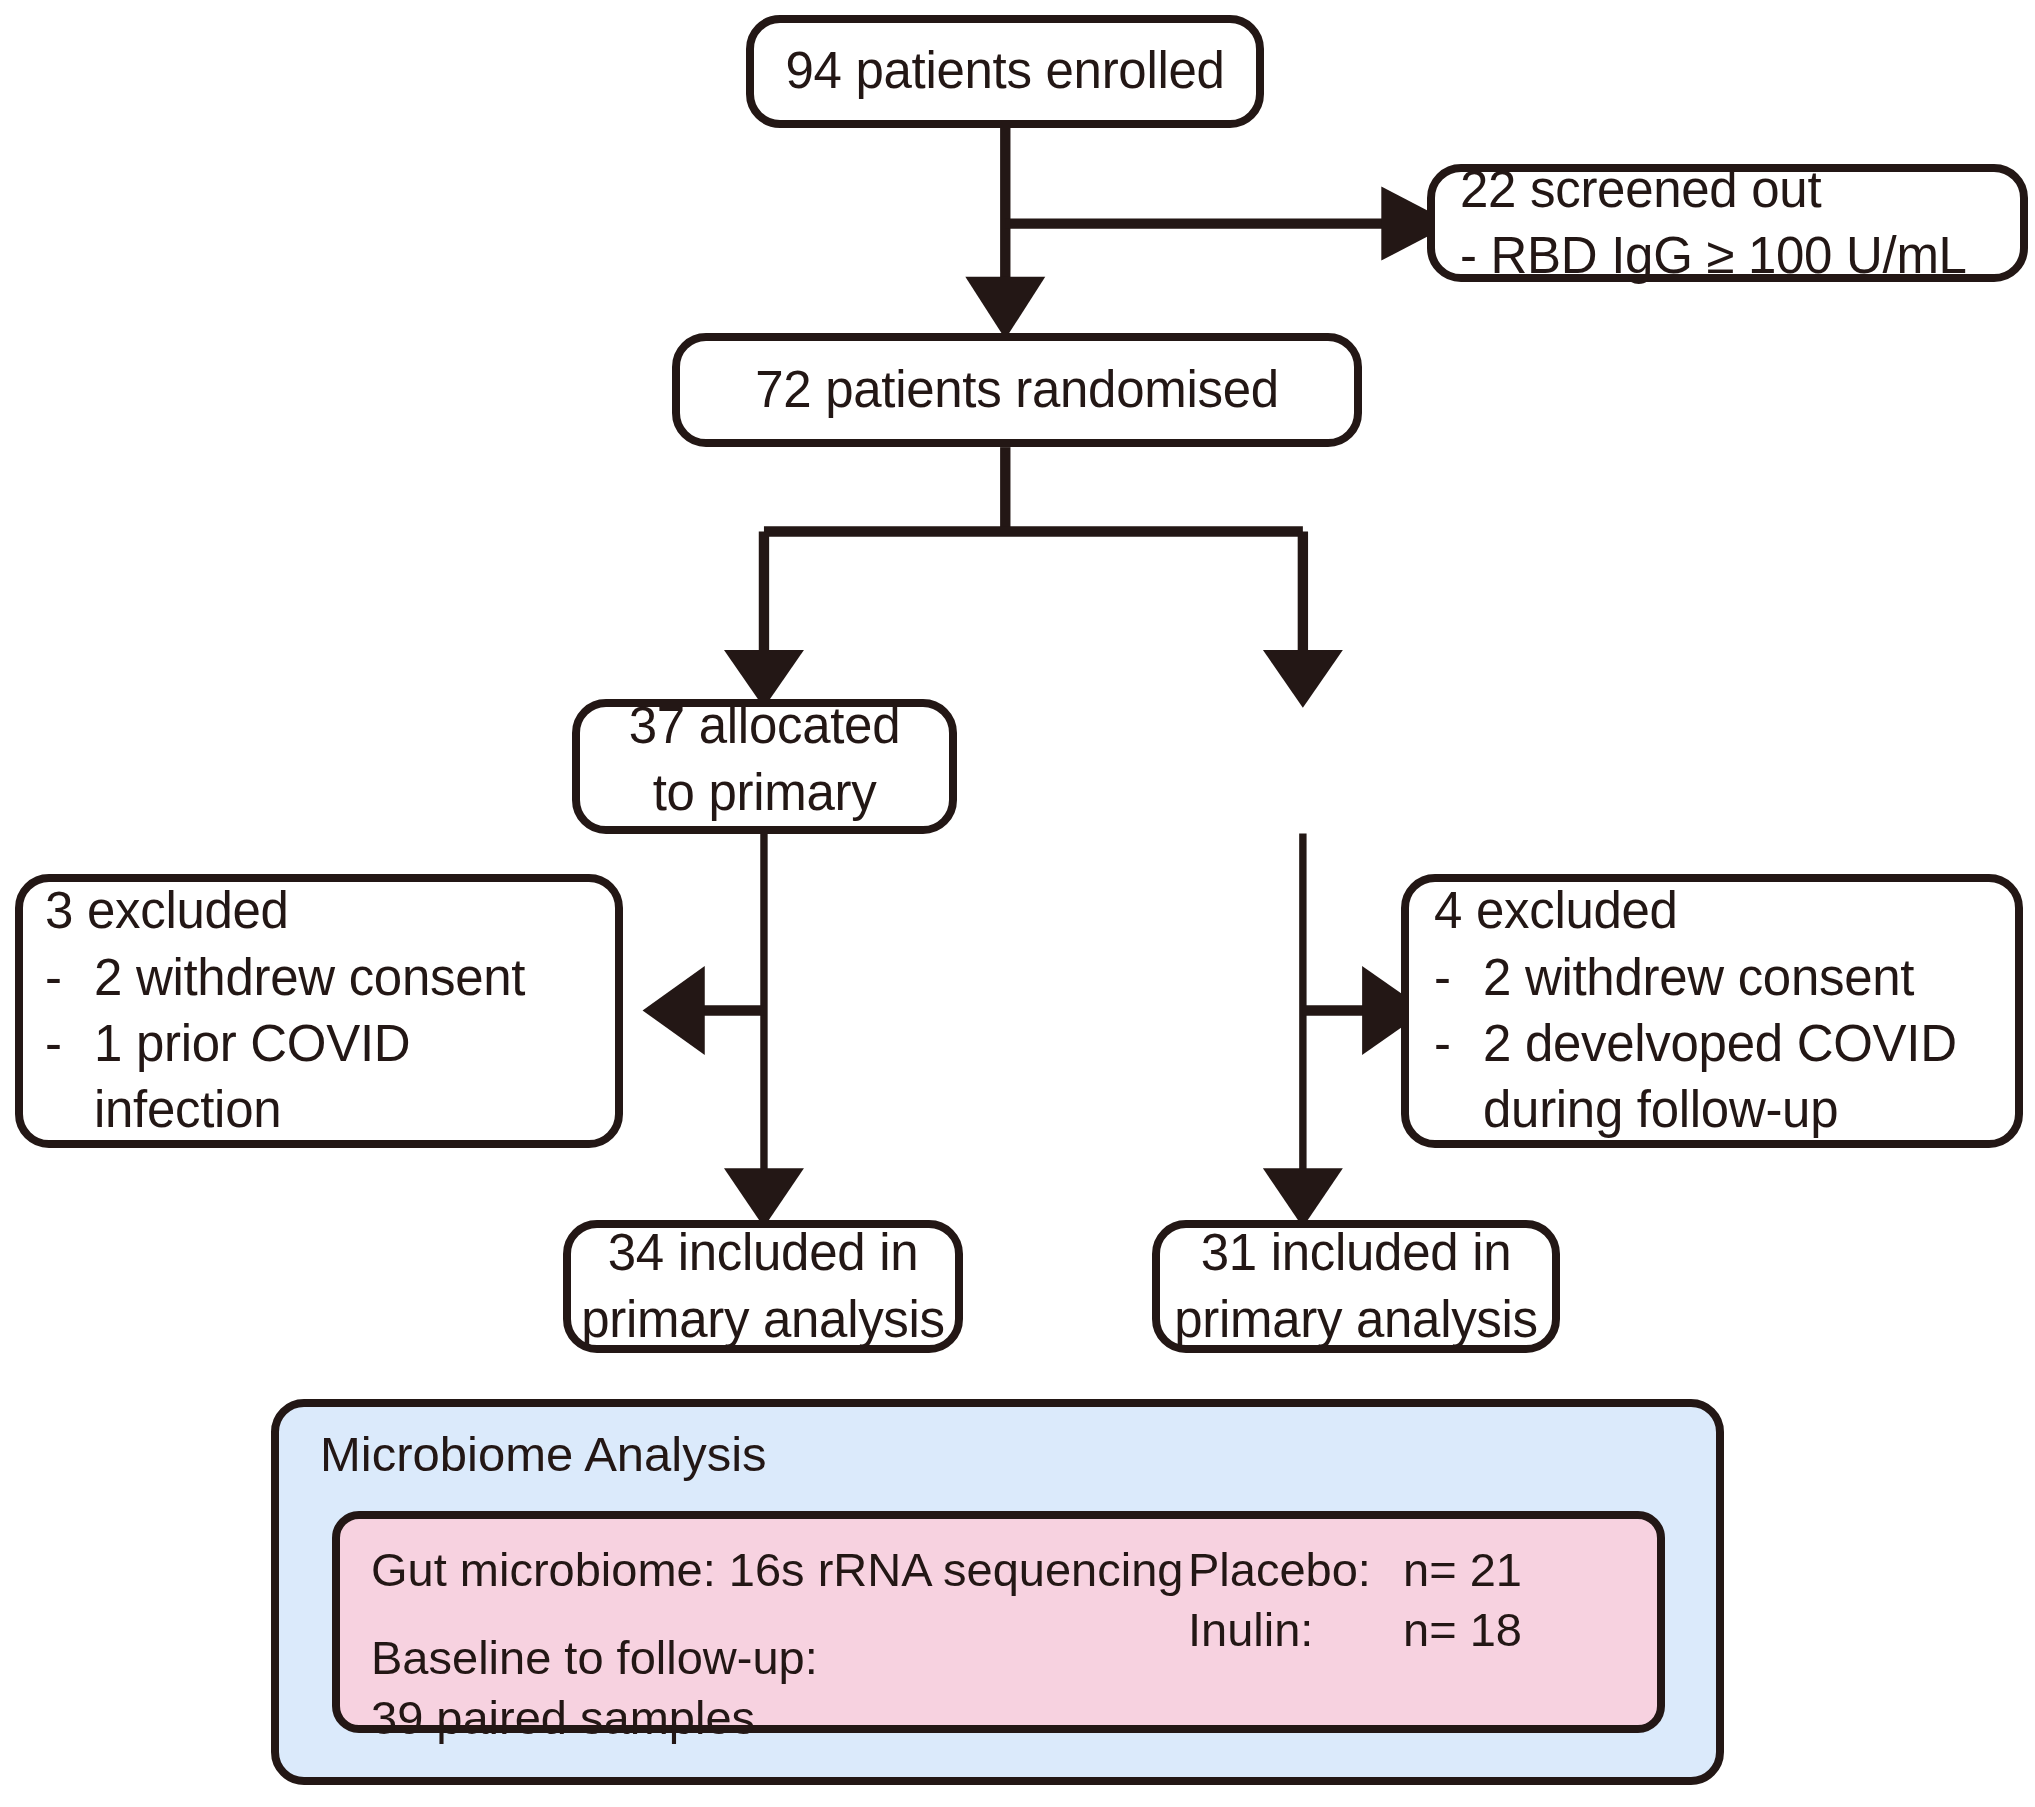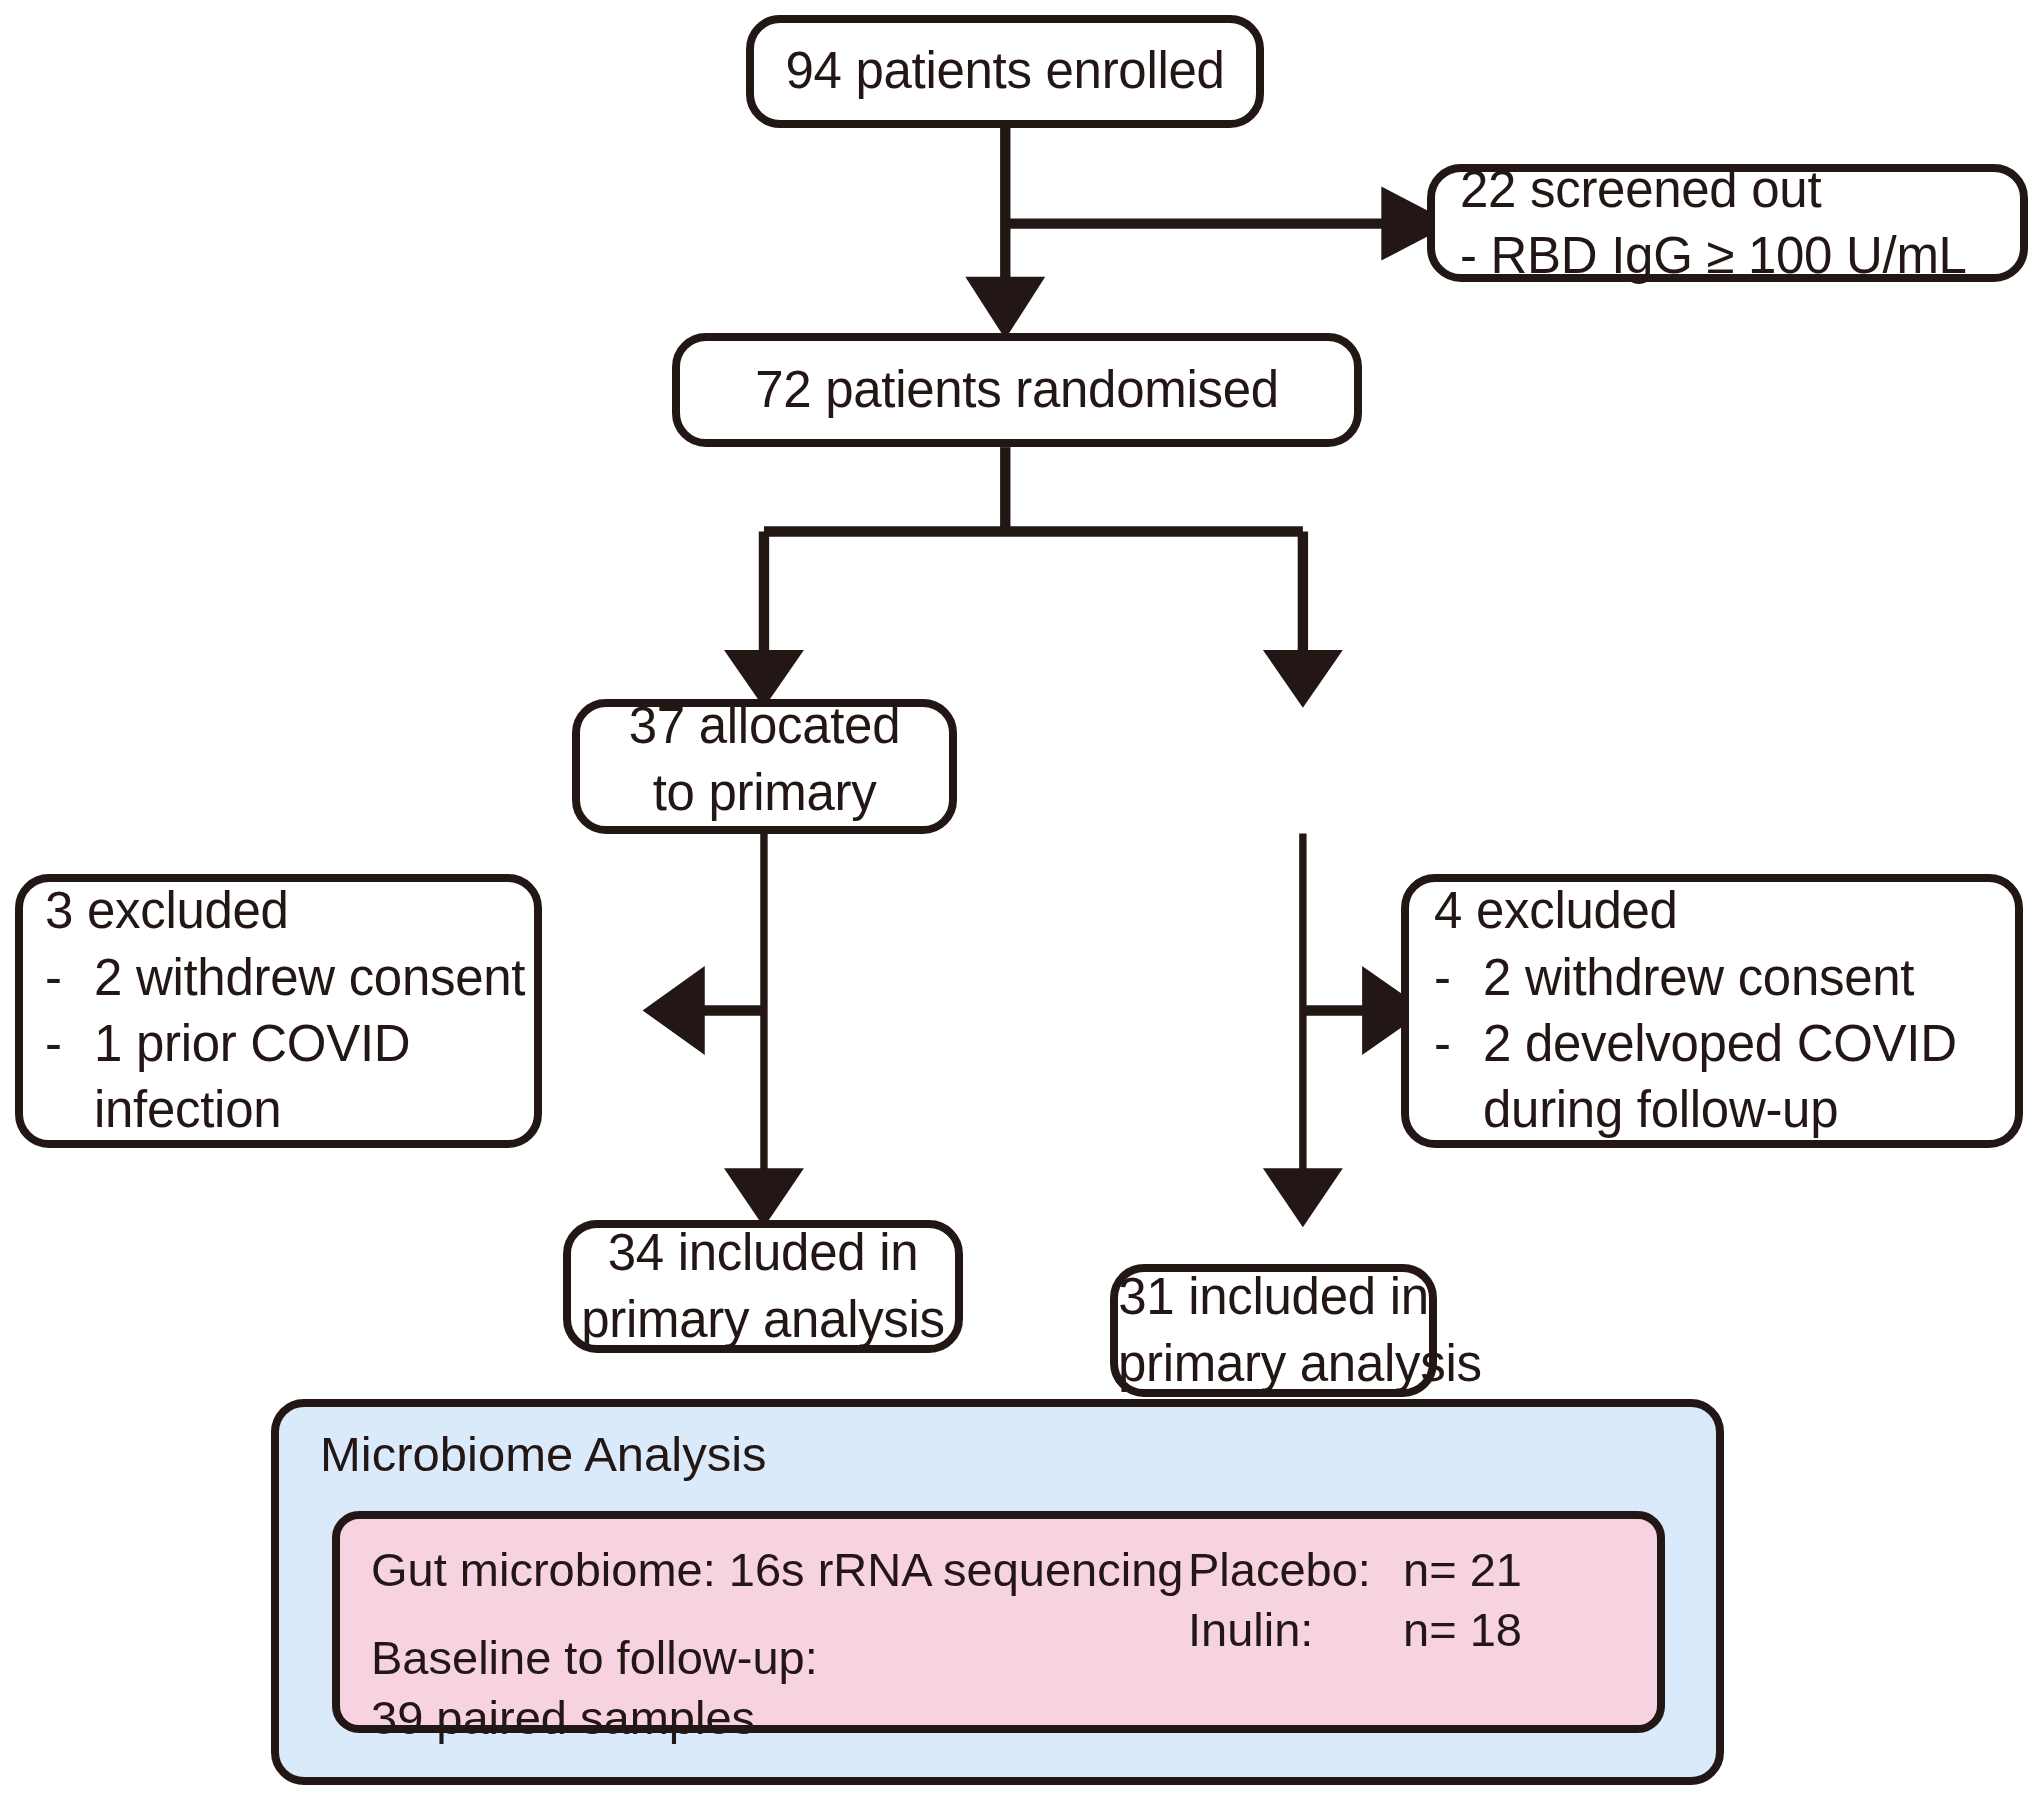--- a/index.html
+++ b/index.html
@@ -53,24 +53,24 @@
   .node.lefted .line {
     text-align: left;
   }
 
   
   #node-enrolled   { left: 746px; top: 15px;   width: 518px;  height: 113px; }
   #node-screened   { left: 1427px; top: 164px;  width: 601px;  height: 118px; padding-left: 25px; }
   #node-randomised { left: 672px;  top: 333px;  width: 690px;  height: 114px; }
   #node-inulin     { left: 572px;  top: 699px;  width: 385px;  height: 135px; justify-content: flex-end; }
   #node-placebo    { left: 1102px; top: 699px;  width: 400px;  height: 135px; }
-  #node-excl-left  { left: 15px;   top: 874px; width: 527px;  height: 274px; padding-left: 22px; }
+  #node-excl-left  { left: 15px;   top: 874px; width: 608px;  height: 274px; padding-left: 22px; }
   #node-excl-right { left: 1401px; top: 874px; width: 622px;  height: 274px; padding-left: 25px; }
   #node-inc-left   { left: 563px;  top: 1220px; width: 400px;  height: 133px; }
-  #node-inc-right  { left: 1110px; top: 1220px; width: 327px;  height: 133px; margin-top: 44px; }
+  #node-inc-right  { left: 1152px; top: 1220px; width: 408px;  height: 133px; }
 
   .node .bullet-row {
     display: flex;
     align-items: baseline;
   }
   .node .bullet-row .dash {
     width: 49px;
     flex: 0 0 49px;
   }
 

